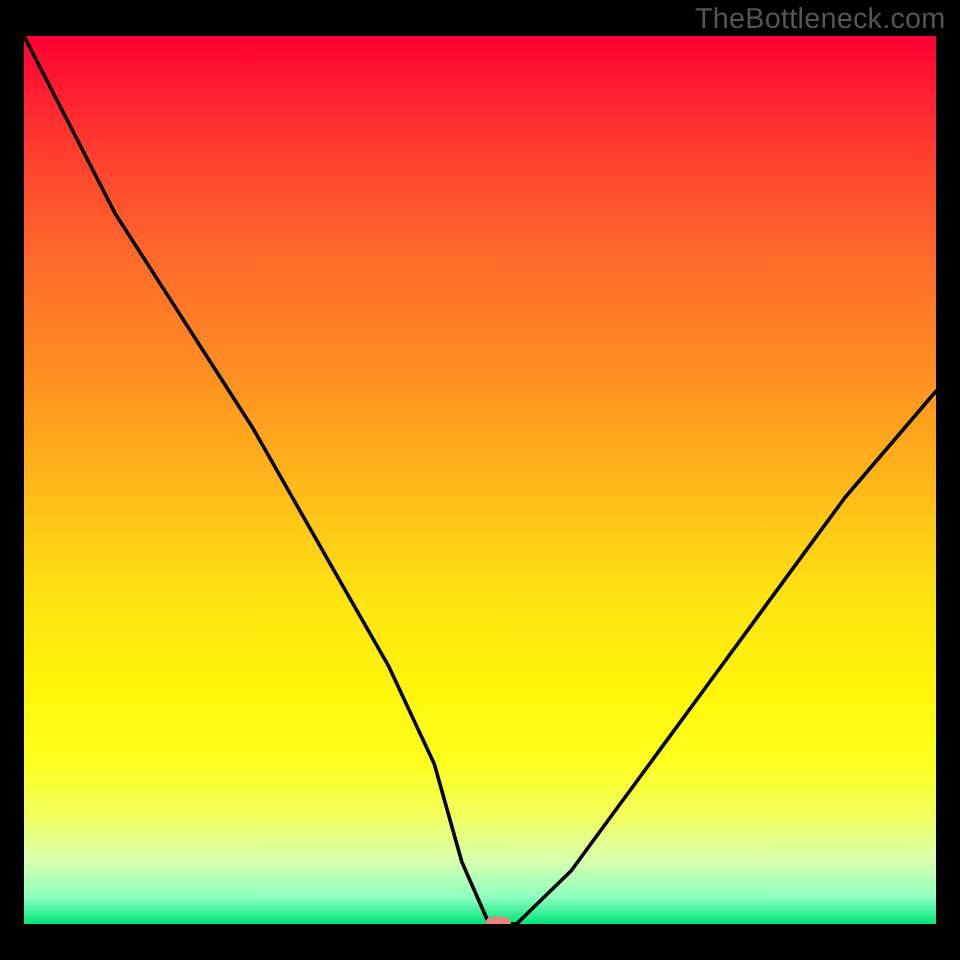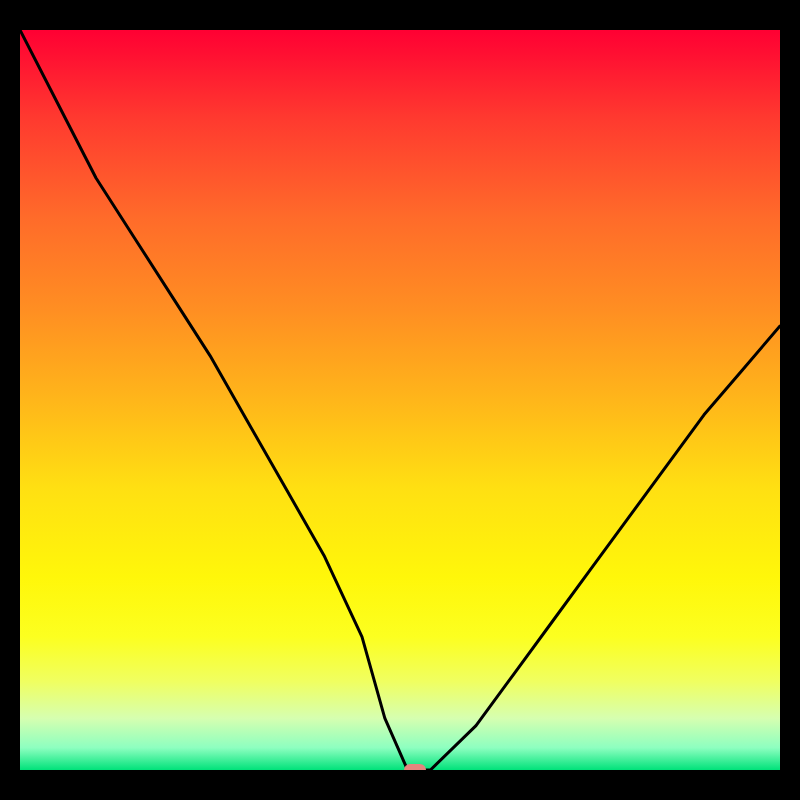--- a/index.html
+++ b/index.html
@@ -64,20 +64,21 @@
     border-radius: 6px;
     transform: translate(-50%, -50%);
     z-index: 3;
   }
 </style>
 </head>
 <body>
 
 <div class="frame">
 
+  <div class="watermark">TheBottleneck.com</div>
 
   <div class="plot">
     <svg class="curve" viewBox="0 0 760 740" preserveAspectRatio="none">
       <path id="curve-path" d="M0.0 0.0 L38.0 74.0 L76.0 148.0 L114.0 207.2 L152.0 266.4 L190.0 325.6 L228.0 392.2 L266.0 458.8 L304.0 525.4 L342.0 606.8 L364.8 688.2 L387.6 740.0 L410.4 740.0 L456.0 695.6 L494.0 643.8 L532.0 592.0 L570.0 540.2 L608.0 488.4 L646.0 436.6 L684.0 384.8 L722.0 340.4 L760.0 296.0" fill="none" stroke="#000" stroke-width="3" stroke-linejoin="round" stroke-linecap="round"></path>
     </svg>
     <div id="marker" class="marker" style="left: 395.2px; top: 740px; background: rgb(228, 134, 126);"></div>
   </div>
 
 </div>
 

